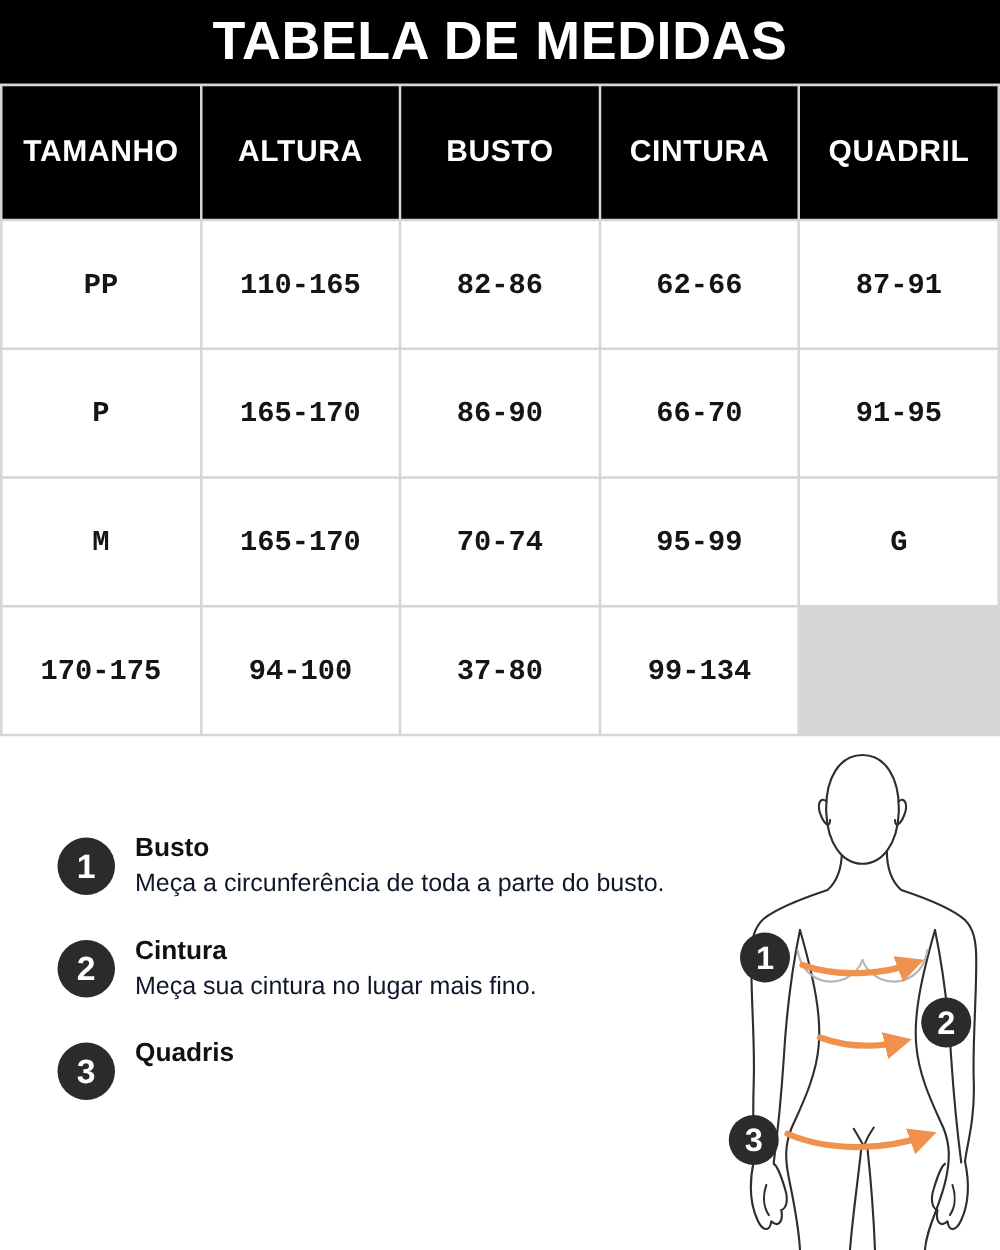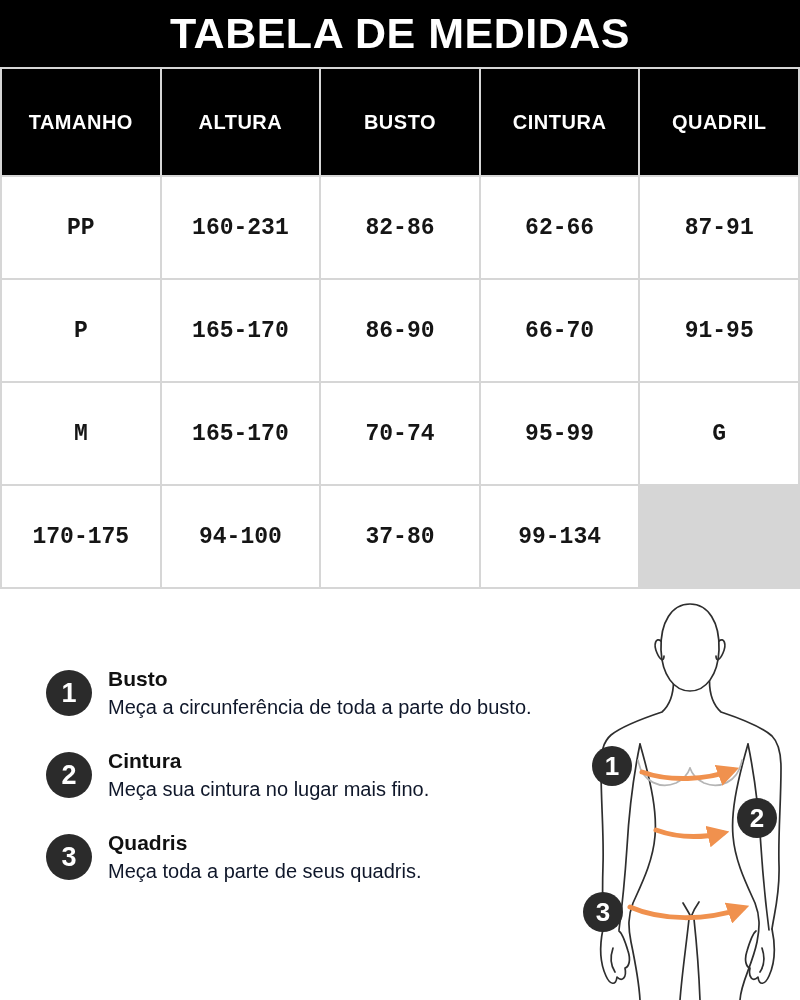--- a/index.html
+++ b/index.html
@@ -43,21 +43,21 @@
   .size-table .cell {
     display: flex;
     align-items: center;
     justify-content: center;
     background: #ffffff;
   }
   .size-table .th {
     background: #000000;
     color: #ffffff;
     height: 106px;
-    font-size: 20px;
+    font-size: 24px;
     font-weight: 700;
     letter-spacing: 0.5px;
   }
   .size-table .td {
     height: 101px;
     font-size: 23px;
     font-weight: 700;
     color: #151515;
     font-family: Liberation Mono, monospace;
   }
@@ -138,21 +138,21 @@
   </header>
 
   <div class="size-table">
     <div class="cell th">TAMANHO</div>
     <div class="cell th">ALTURA</div>
     <div class="cell th">BUSTO</div>
     <div class="cell th">CINTURA</div>
     <div class="cell th">QUADRIL</div>
 
     <div class="cell td">PP</div>
-    <div class="cell td">160-231</div>
+    <div class="cell td">110-165</div>
     <div class="cell td">82-86</div>
     <div class="cell td">62-66</div>
     <div class="cell td">87-91</div>
 
     <div class="cell td">P</div>
     <div class="cell td">165-170</div>
     <div class="cell td">86-90</div>
     <div class="cell td">66-70</div>
     <div class="cell td">91-95</div>
 
@@ -182,21 +182,20 @@
         <div class="step-badge">2</div>
         <div class="step-text">
           <h3>Cintura</h3>
           <p>Meça sua cintura no lugar mais fino.</p>
         </div>
       </div>
       <div class="step">
         <div class="step-badge">3</div>
         <div class="step-text">
           <h3>Quadris</h3>
-          <p>Meça toda a parte de seus quadris.</p>
         </div>
       </div>
     </div>
 
     <svg class="figure-svg" viewBox="560 589 240 411" xmlns="http://www.w3.org/2000/svg">
       <defs>
         <marker id="ah" viewBox="0 0 10 10" refX="7" refY="5" markerWidth="4.4" markerHeight="4.4" orient="auto-start-reverse">
           <path d="M0,0 L10,5 L0,10 z" fill="#f0914e"></path>
         </marker>
       </defs>

